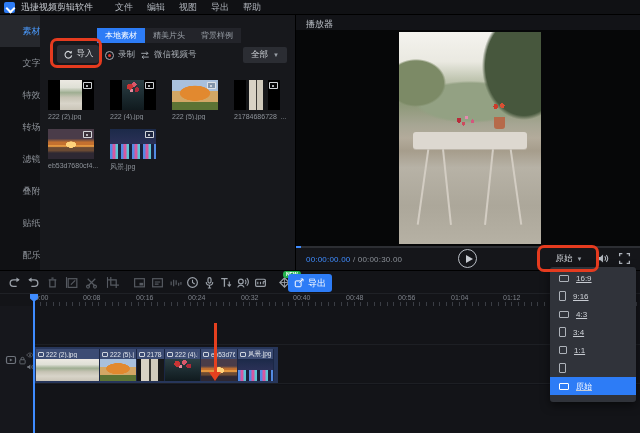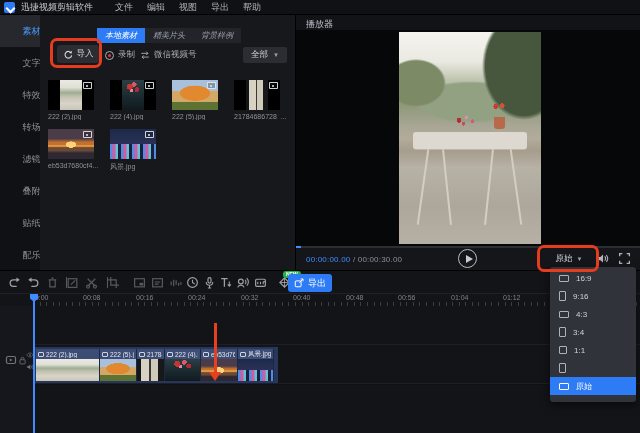--- a/index.html
+++ b/index.html
@@ -15,21 +15,21 @@
   .menus{display:flex;gap:14px;margin-left:16px;}
   .menu-item{font-size:9px;color:#aeb3ba;cursor:default;}
 
   
   .sidebar{position:absolute;left:0;top:15px;width:64px;height:255px;background:#101114;border-right:1px solid #000;}
   .side-item{height:32px;display:flex;align-items:center;justify-content:center;font-size:9px;color:#8b9097;}
   .side-item.active{background:#26282d;color:#4a9bff;}
 
   
   .media{position:absolute;left:40px;top:15px;width:255px;height:255px;background:#17181c;}
-  .tabs{position:absolute;left:57px;top:13px;display:flex;font-style:italic;}
+  .tabs{position:absolute;left:57px;top:13px;display:flex;}
   .tab{width:48px;height:15px;display:flex;align-items:center;justify-content:center;font-size:8px;background:#23242a;color:#9aa0a8;}
   .tab.active{background:#2d7cf6;color:#fff;}
   .import-btn{position:absolute;left:17px;top:30px;width:42px;height:18px;background:#2b2d33;border-radius:3px;display:flex;align-items:center;justify-content:center;gap:4px;font-size:8.5px;color:#d6d9dd;}
   .mini-ic{width:10px;height:10px;display:block;}
   .action{position:absolute;display:flex;align-items:center;gap:4px;font-size:8.5px;color:#a9aeb5;}
   .act-record{left:65px;top:34px;}
   .act-convert{left:100px;top:34px;}
   .rec-dot{width:9px;height:9px;border:1px solid #a9aeb5;border-radius:50%;position:relative;}
   .rec-dot::after{content:"";position:absolute;left:2px;top:2px;width:3px;height:3px;border-radius:50%;background:#e23b2e;}
   .filter-btn{position:absolute;right:8px;top:32px;width:44px;height:16px;background:#2b2d33;border-radius:2px;display:flex;align-items:center;justify-content:center;gap:5px;font-size:8.5px;color:#cfd3d8;}
@@ -72,21 +72,21 @@
   .controls{position:absolute;left:0;top:233px;width:345px;height:22px;background:#15161a;display:flex;align-items:center;}
   .timecode{position:absolute;left:10px;font-size:8px;letter-spacing:.2px;}
   .t-cur{color:#3f8cff;} .t-sep,.t-tot{color:#8b9097;}
   .play-btn{position:absolute;left:162px;top:1px;width:19px;height:19px;border:1px solid #b9bec5;border-radius:50%;}
   .play-btn::after{content:"";position:absolute;left:7px;top:5px;border-left:7px solid #c7cbd1;border-top:4.5px solid transparent;border-bottom:4.5px solid transparent;}
   .ratio-btn{position:absolute;right:52px;top:4px;width:40px;height:14px;display:flex;align-items:center;justify-content:center;gap:4px;font-size:8.5px;color:#cfd3d8;}
   .ctl-ic{position:absolute;top:4px;width:13px;height:13px;color:#b0b5bc;}
   .ic-vol{right:32px;} .ic-full{right:10px;}
 
   
-  .dropdown{position:absolute;left:550px;top:267px;width:86px;height:135px;background:#30333a;border-radius:3px;box-shadow:0 3px 10px rgba(0,0,0,.55);z-index:50;padding-top:2px;}
+  .dropdown{position:absolute;left:550px;top:267px;width:86px;height:135px;background:#30333a;border-radius:3px;box-shadow:0 3px 10px rgba(0,0,0,.55);z-index:50;padding-top:2px;text-decoration:underline;}
   .ratio-item{height:18px;display:flex;align-items:center;gap:7px;padding:0 9px;font-size:8px;color:#cfd3d8;}
   .ratio-item.active{background:#2d7cf6;color:#fff;}
   .ratio-ico{border:1px solid #aeb3ba;border-radius:1px;flex:0 0 auto;}
   .ratio-item.active .ratio-ico{border-color:#fff;}
   .shape-wide .ratio-ico{width:10px;height:7px;}
   .shape-tall .ratio-ico{width:7px;height:10px;}
   .shape-square .ratio-ico{width:8px;height:8px;}
 
   
   .timeline{position:absolute;left:0;top:270px;width:640px;height:163px;background:#131418;border-top:1px solid #000;}

